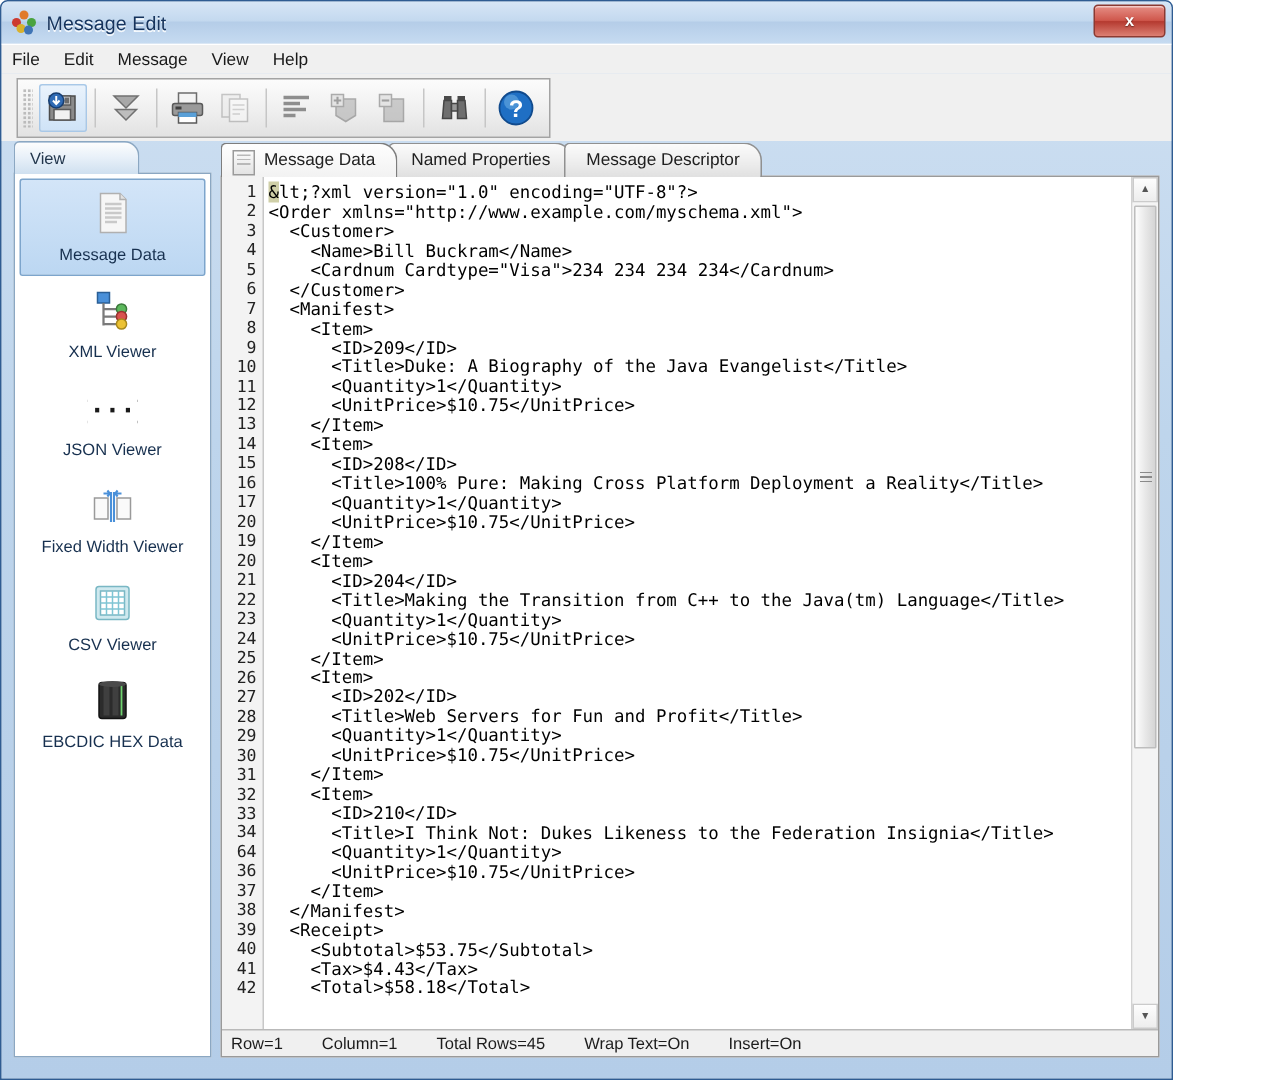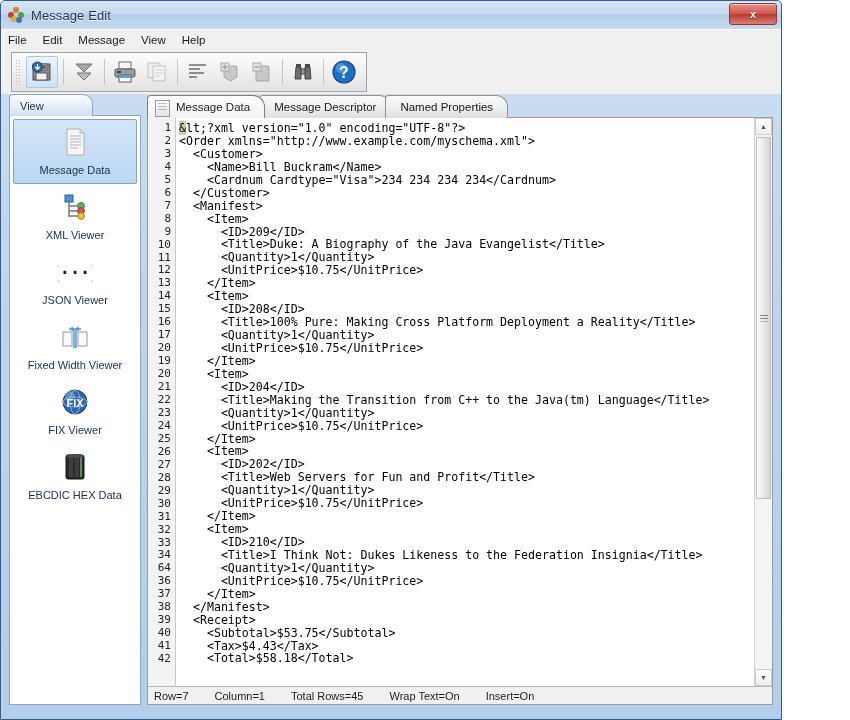--- a/index.html
+++ b/index.html
@@ -430,33 +430,31 @@
               <rect x="5" y="12" width="9" height="14" fill="#fafafa" stroke="#9a9a9a"></rect>
               <rect x="20" y="12" width="9" height="14" fill="#fafafa" stroke="#9a9a9a"></rect>
               <path d="M16 8 V28 M18 8 V28" stroke="#4a90d9" stroke-width="1.4"></path>
               <path d="M11 9 H15 M13.6 7 L15.2 9 L13.6 11" stroke="#4a90d9" stroke-width="1.4" fill="none"></path>
               <path d="M23 9 H19 M20.4 7 L18.8 9 L20.4 11" stroke="#4a90d9" stroke-width="1.4" fill="none"></path>
             </svg>
           </span>
           <span class="vi-label">Fixed Width Viewer</span>
         </div>
 
-
         <div class="view-item">
           <span class="vi-icon">
             <svg width="34" height="34" viewBox="0 0 34 34">
-              <circle cx="17" cy="17" r="12" fill="#2f63ab" stroke="#1b3d70"></circle>
-              <ellipse cx="17" cy="17" rx="12" ry="5" fill="none" stroke="#84b4e3" stroke-width="1"></ellipse>
-              <ellipse cx="17" cy="17" rx="5" ry="12" fill="none" stroke="#84b4e3" stroke-width="1"></ellipse>
-              <circle cx="12" cy="11" r="5" fill="#9cc6ec" opacity=".45"></circle>
-              <text x="17" y="22" font-family="Liberation Sans, sans-serif" font-size="11" font-weight="bold" fill="#ffffff" text-anchor="middle">FIX</text>
+              <rect x="6" y="6" width="22" height="22" rx="2" fill="#cfe9ef" stroke="#79b7c4"></rect>
+              <rect x="9" y="9" width="16" height="16" fill="#ffffff" stroke="#79b7c4"></rect>
+              <path d="M13 9 V25 M17 9 V25 M21 9 V25 M9 13 H25 M9 17 H25 M9 21 H25" stroke="#7fc5d4" stroke-width="1"></path>
             </svg>
           </span>
-          <span class="vi-label">FIX Viewer</span>
-        </div>
+          <span class="vi-label">CSV Viewer</span>
+        </div>
+
 
 
         <div class="view-item">
           <span class="vi-icon">
             <svg width="34" height="34" viewBox="0 0 34 34">
               <rect x="8" y="5" width="18" height="24" rx="2" fill="#2b2b2b" stroke="#121212"></rect>
               <rect x="11" y="7" width="4" height="20" fill="#3f3f3f"></rect>
               <rect x="17" y="7" width="4" height="20" fill="#3f3f3f"></rect>
               <path d="M23 7 V27" stroke="#6fd36f" stroke-width="1.2"></path>
               <ellipse cx="17" cy="6" rx="9" ry="2" fill="#4a4a4a"></ellipse>
@@ -468,24 +466,24 @@
       </div>
     </div>
 
     <div class="right-panel">
       <div class="tab-strip">
         <div class="tab active">
           <span class="tab-ico"></span>
           <span>Message Data</span>
         </div>
         <div class="tab">
+          <span>Named Properties</span>
+        </div>
+        <div class="tab">
           <span>Message Descriptor</span>
-        </div>
-        <div class="tab">
-          <span>Named Properties</span>
         </div>
       </div>
 
       <div class="editor-frame">
         <div class="editor-row">
           <div class="gutter" id="gutter">
               <div class="ln">1</div>
               <div class="ln">2</div>
               <div class="ln">3</div>
               <div class="ln">4</div>
@@ -531,21 +529,21 @@
           <div class="code" id="code"><div class="ln"><span class="caret-cell">&amp;</span>lt;?xml version="1.0" encoding="UTF-8"?&gt;</div><div class="ln">&lt;Order xmlns="http://www.example.com/myschema.xml"&gt;</div><div class="ln">  &lt;Customer&gt;</div><div class="ln">    &lt;Name&gt;Bill Buckram&lt;/Name&gt;</div><div class="ln">    &lt;Cardnum Cardtype="Visa"&gt;234 234 234 234&lt;/Cardnum&gt;</div><div class="ln">  &lt;/Customer&gt;</div><div class="ln">  &lt;Manifest&gt;</div><div class="ln">    &lt;Item&gt;</div><div class="ln">      &lt;ID&gt;209&lt;/ID&gt;</div><div class="ln">      &lt;Title&gt;Duke: A Biography of the Java Evangelist&lt;/Title&gt;</div><div class="ln">      &lt;Quantity&gt;1&lt;/Quantity&gt;</div><div class="ln">      &lt;UnitPrice&gt;$10.75&lt;/UnitPrice&gt;</div><div class="ln">    &lt;/Item&gt;</div><div class="ln">    &lt;Item&gt;</div><div class="ln">      &lt;ID&gt;208&lt;/ID&gt;</div><div class="ln">      &lt;Title&gt;100% Pure: Making Cross Platform Deployment a Reality&lt;/Title&gt;</div><div class="ln">      &lt;Quantity&gt;1&lt;/Quantity&gt;</div><div class="ln">      &lt;UnitPrice&gt;$10.75&lt;/UnitPrice&gt;</div><div class="ln">    &lt;/Item&gt;</div><div class="ln">    &lt;Item&gt;</div><div class="ln">      &lt;ID&gt;204&lt;/ID&gt;</div><div class="ln">      &lt;Title&gt;Making the Transition from C++ to the Java(tm) Language&lt;/Title&gt;</div><div class="ln">      &lt;Quantity&gt;1&lt;/Quantity&gt;</div><div class="ln">      &lt;UnitPrice&gt;$10.75&lt;/UnitPrice&gt;</div><div class="ln">    &lt;/Item&gt;</div><div class="ln">    &lt;Item&gt;</div><div class="ln">      &lt;ID&gt;202&lt;/ID&gt;</div><div class="ln">      &lt;Title&gt;Web Servers for Fun and Profit&lt;/Title&gt;</div><div class="ln">      &lt;Quantity&gt;1&lt;/Quantity&gt;</div><div class="ln">      &lt;UnitPrice&gt;$10.75&lt;/UnitPrice&gt;</div><div class="ln">    &lt;/Item&gt;</div><div class="ln">    &lt;Item&gt;</div><div class="ln">      &lt;ID&gt;210&lt;/ID&gt;</div><div class="ln">      &lt;Title&gt;I Think Not: Dukes Likeness to the Federation Insignia&lt;/Title&gt;</div><div class="ln">      &lt;Quantity&gt;1&lt;/Quantity&gt;</div><div class="ln">      &lt;UnitPrice&gt;$10.75&lt;/UnitPrice&gt;</div><div class="ln">    &lt;/Item&gt;</div><div class="ln">  &lt;/Manifest&gt;</div><div class="ln">  &lt;Receipt&gt;</div><div class="ln">    &lt;Subtotal&gt;$53.75&lt;/Subtotal&gt;</div><div class="ln">    &lt;Tax&gt;$4.43&lt;/Tax&gt;</div><div class="ln">    &lt;Total&gt;$58.18&lt;/Total&gt;</div></div>
           <div class="vscroll">
             <div class="sb-arrow">▲</div>
             <div class="sb-track">
               <div class="sb-thumb"></div>
             </div>
             <div class="sb-arrow">▼</div>
           </div>
         </div>
         <div class="statusbar">
-          <span class="status-cell">Row=7</span>
+          <span class="status-cell">Row=1</span>
           <span class="status-cell">Column=1</span>
           <span class="status-cell">Total Rows=45</span>
           <span class="status-cell">Wrap Text=On</span>
           <span class="status-cell">Insert=On</span>
         </div>
       </div>
     </div>
   </div>
 </div>
 

